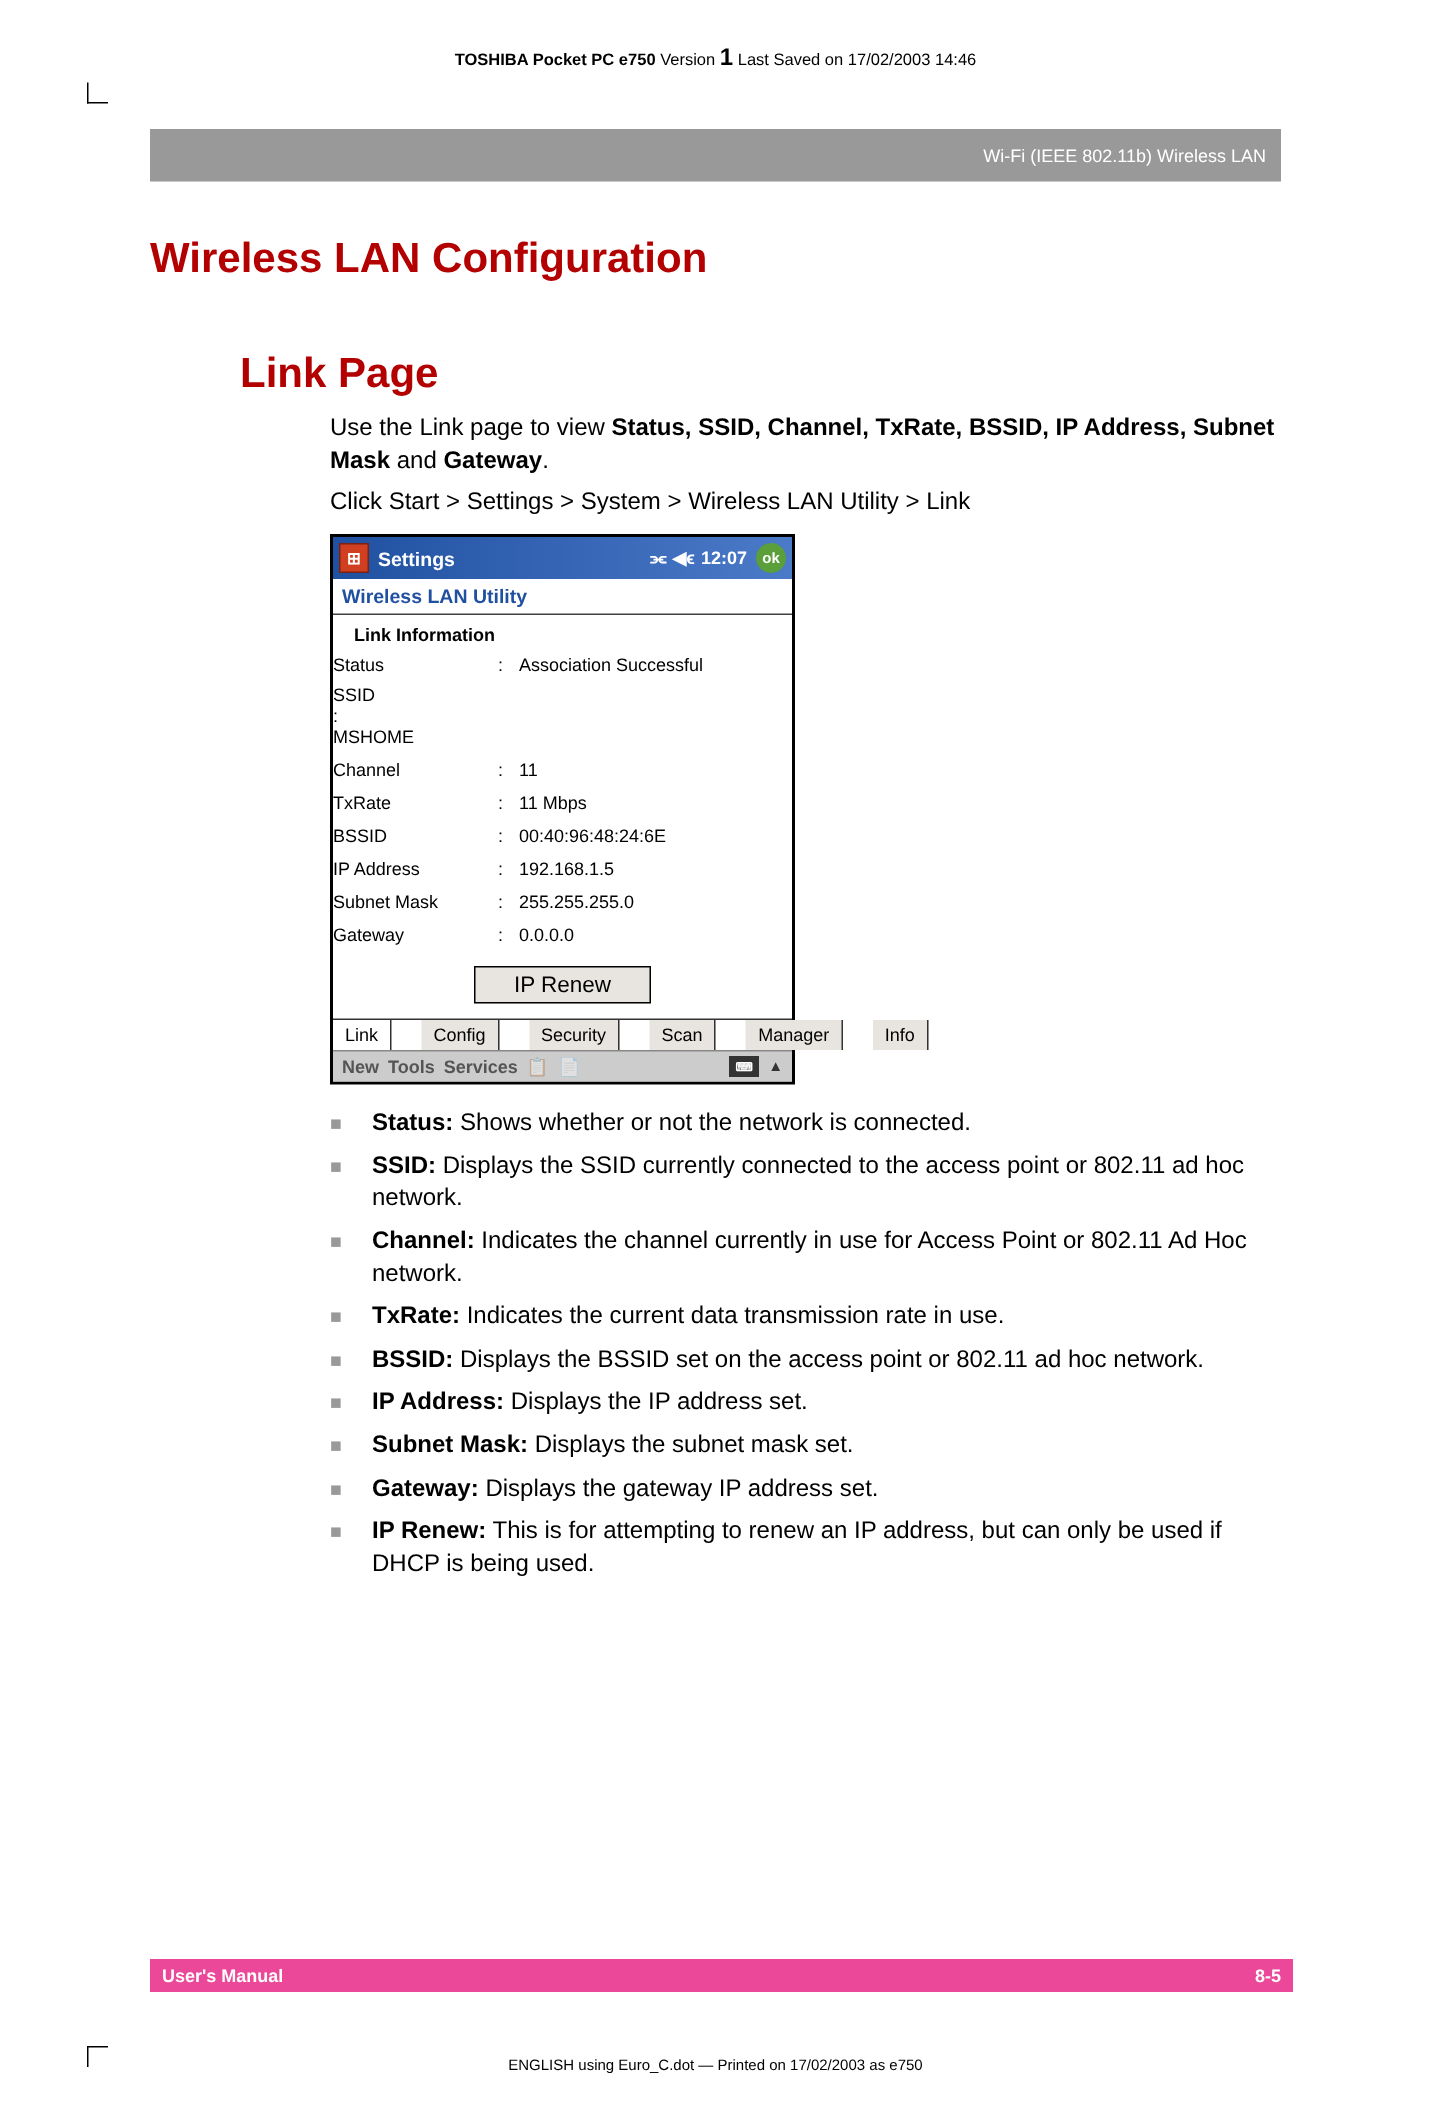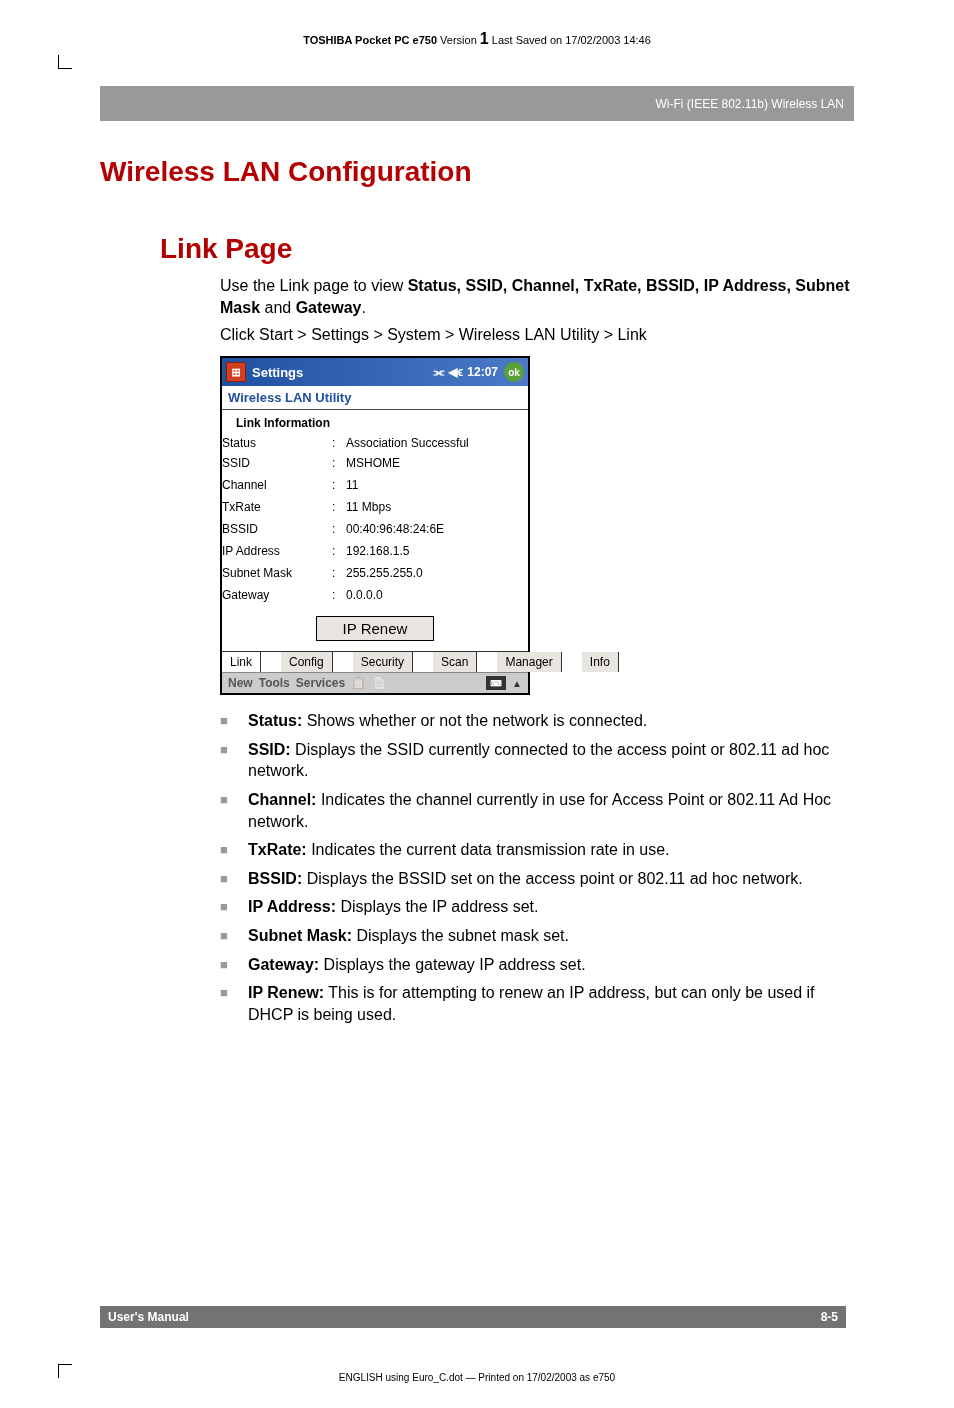--- a/index.html
+++ b/index.html
@@ -209,23 +209,23 @@
       color: #999;
       font-size: 13px;
       padding-top: 2px;
     }
     .bullet-text { flex: 1; }
     .bullet-text .bold { font-weight: bold; }
     .footer-bar {
       position: absolute;
       bottom: 80px;
       left: 100px;
-      right: 108px;
+      right: 92px;
       height: 22px;
-      background: #737373;
+      background: #ec4899;
       color: #fff;
       display: flex;
       align-items: center;
       justify-content: space-between;
       padding: 0 8px;
       font-size: 12px;
     }
     .footer-bar .left { font-weight: bold; }
     .footer-bar .right { font-weight: bold; }
     .page-footer-text {
@@ -277,21 +277,21 @@
         <div class="ok-btn">ok</div>
       </div>
       <div class="app-title">Wireless LAN Utility</div>
       <div class="section-title">Link Information</div>
       <div>
         <div class="info-row">
             <div class="info-label">Status</div>
             <div class="info-colon">:</div>
             <div class="info-value">Association Successful</div>
           </div>
-        <div class="info-row" style="padding-top:0;">
+        <div class="info-row" style="padding-top:0;flex-direction:column;">
             <div class="info-label">SSID</div>
             <div class="info-colon">:</div>
             <div class="info-value">MSHOME</div>
           </div>
         <div class="info-row">
             <div class="info-label">Channel</div>
             <div class="info-colon">:</div>
             <div class="info-value">11</div>
           </div>
         <div class="info-row">

